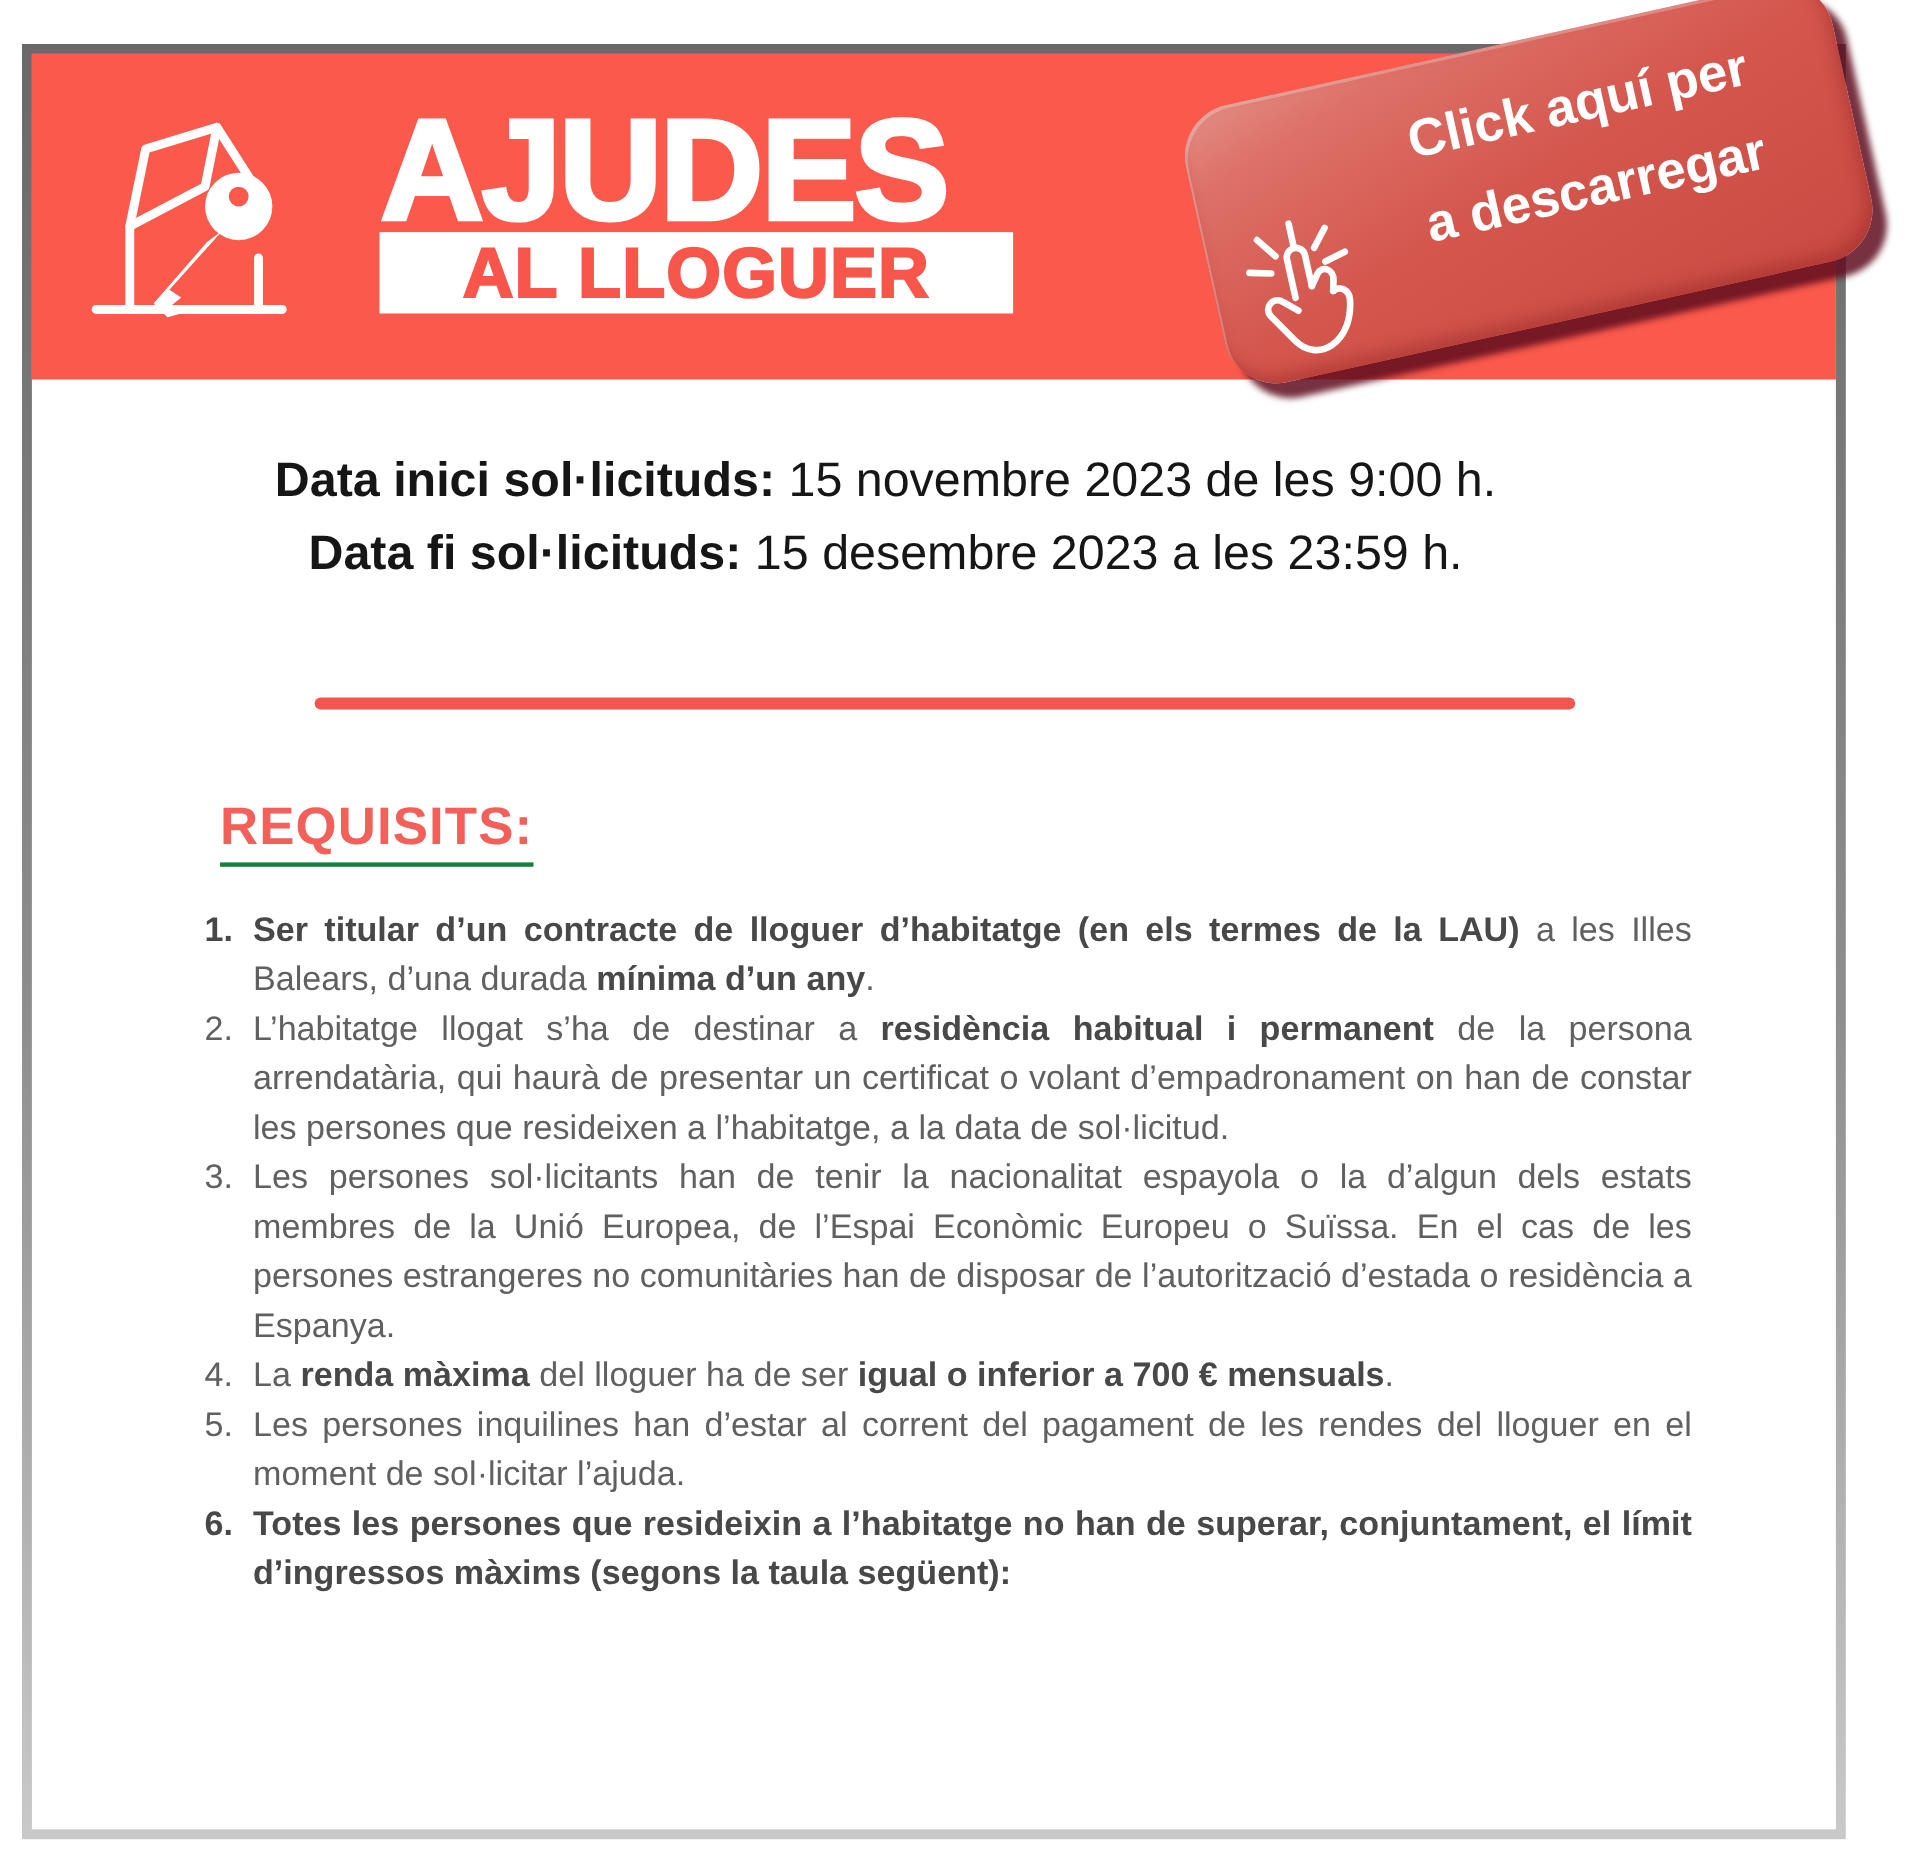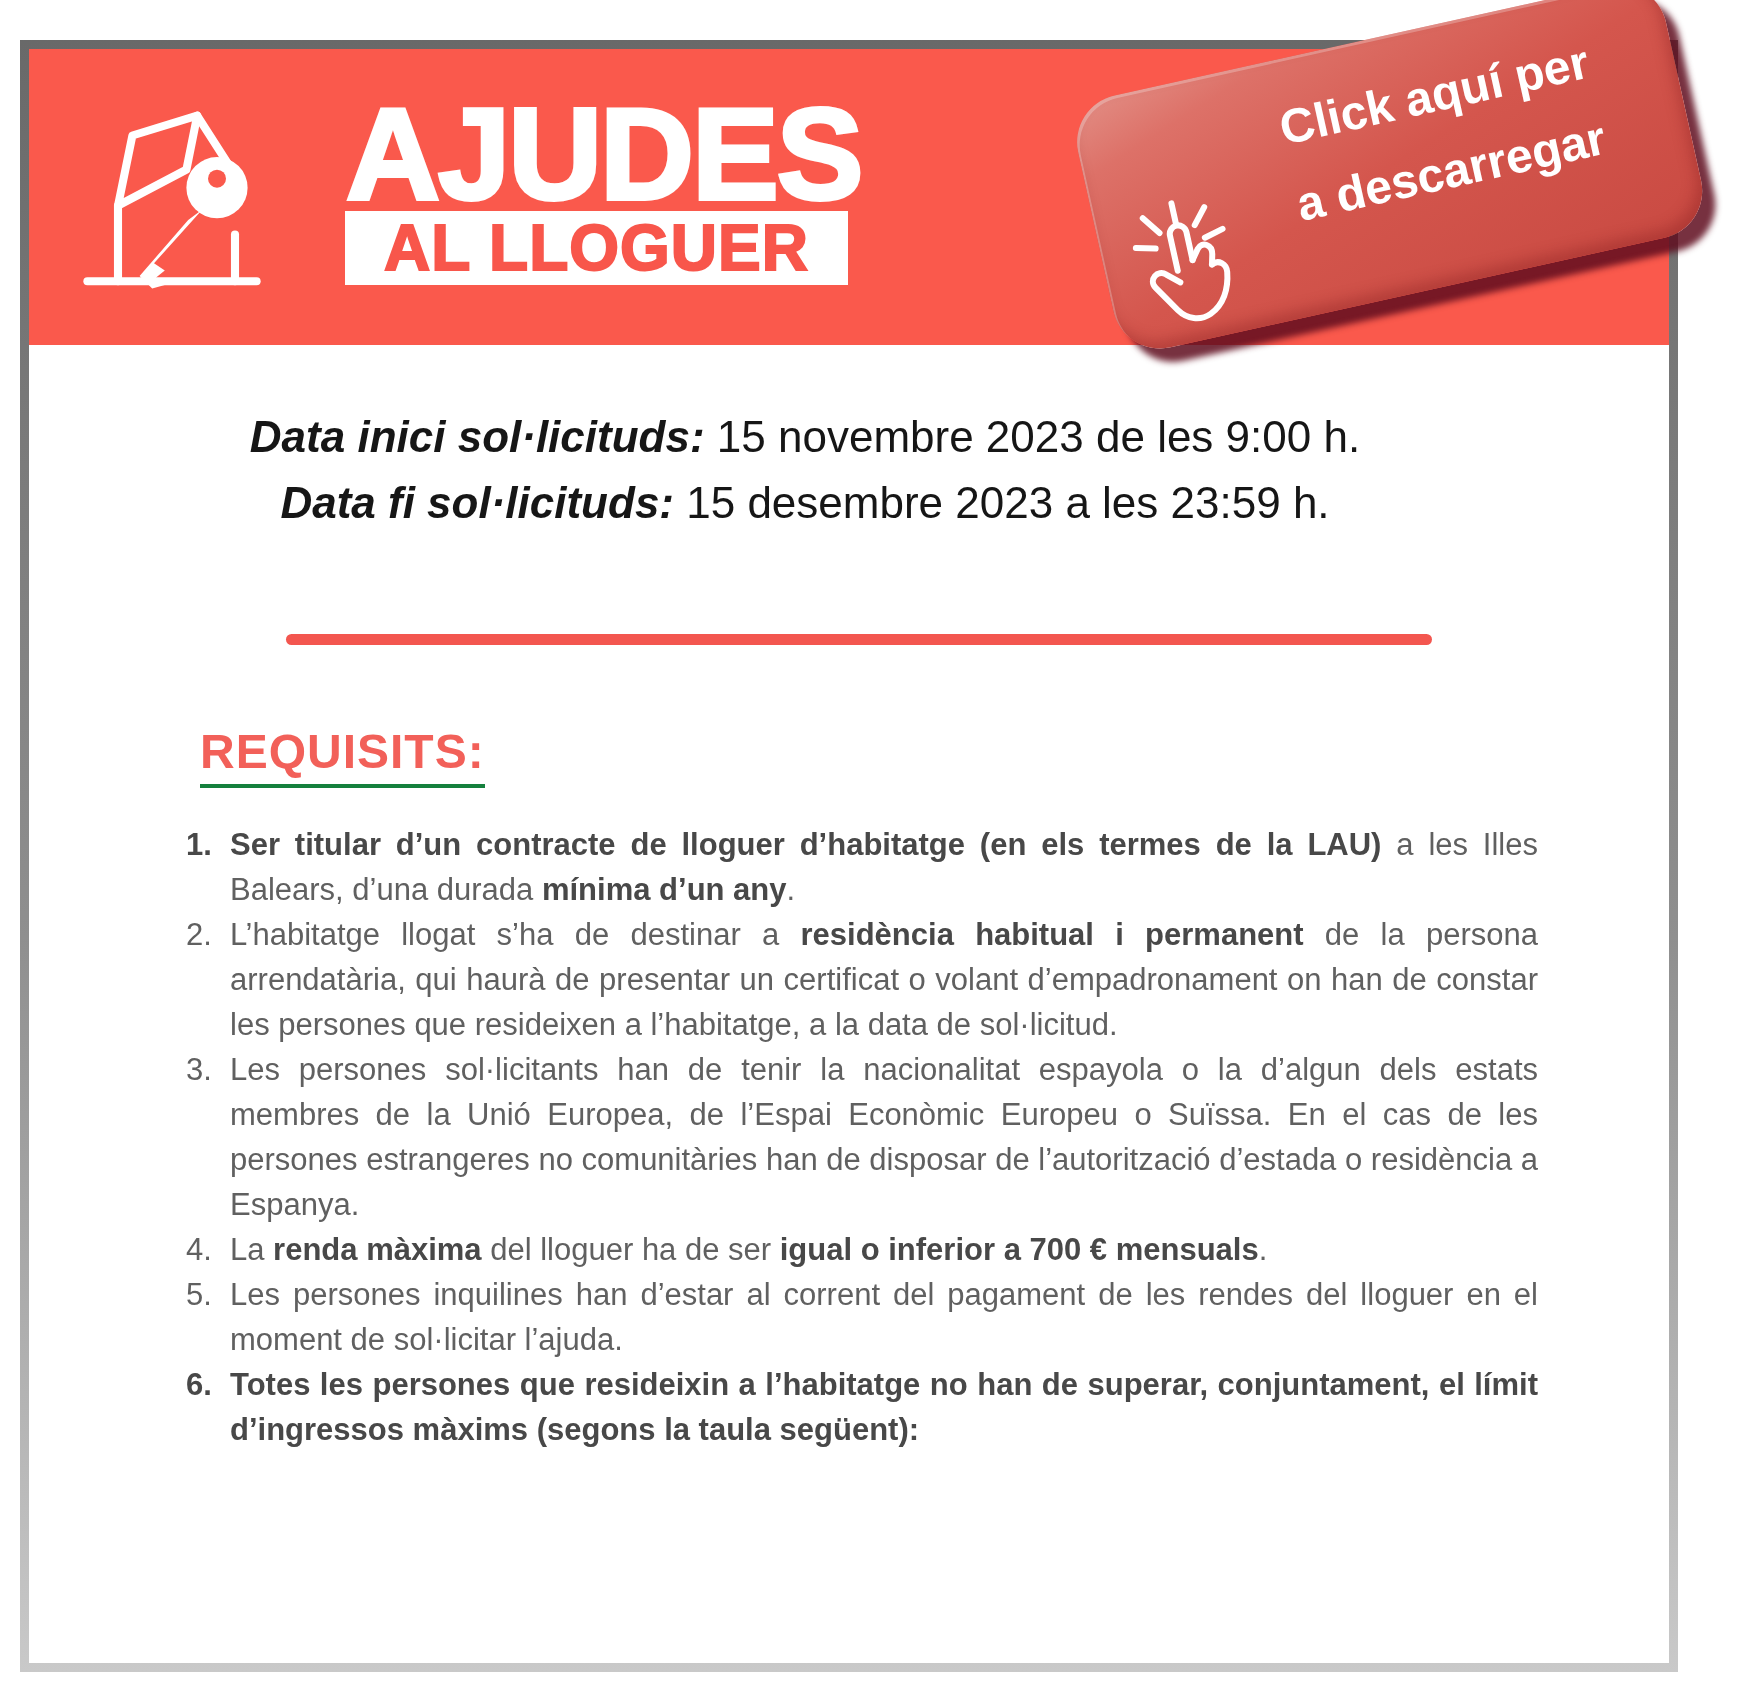--- a/index.html
+++ b/index.html
@@ -12,21 +12,21 @@
          padding:9px;box-sizing:border-box;}
   .frame-inner{width:100%;height:100%;background:#ffffff;position:relative;}
 
   
   .banner{position:absolute;left:29px;top:49px;width:1640px;height:296px;background:#fa594c;z-index:1;}
 
   .logo-house{position:absolute;left:82px;top:96px;width:180px;height:196px;}
   .logo-title{position:absolute;left:346px;top:94px;font-size:130px;font-weight:900;
               color:#ffffff;letter-spacing:-2px;line-height:120px;
               -webkit-text-stroke:4px #ffffff;}
-  .logo-subbox{position:absolute;left:345px;top:211px;width:503px;height:74px;background:#ffffff;
+  .logo-subbox{position:absolute;left:345px;top:211px;width:576px;height:74px;background:#ffffff;
                display:flex;align-items:center;justify-content:center;}
   .logo-subtitle{font-size:64px;font-weight:900;color:#f8564b;letter-spacing:1px;
                  -webkit-text-stroke:2px #f8564b;white-space:nowrap;}
 
   
   .flag{position:absolute;left:1286px;top:70px;width:44px;height:72px;z-index:2;}
 
   
   .dl-btn{position:absolute;left:1067px;top:-60px;width:602px;height:258px;z-index:3;
           transform:rotate(-12.5deg) translateY(100px);transform-origin:center;
@@ -34,21 +34,21 @@
           border-radius:48px;border:0;cursor:pointer;
           box-shadow:10px 16px 6px rgba(95,13,31,0.85), inset 2px 3px 0 rgba(255,255,255,0.25),
                      inset -4px -8px 14px rgba(130,25,30,0.35);}
   .dl-text{position:absolute;left:140px;top:30px;width:440px;text-align:center;
            color:#ffffff;font-weight:700;font-size:48px;line-height:78px;white-space:nowrap;}
   .dl-hand{position:absolute;left:26px;top:108px;width:120px;height:132px;}
 
   
   .dates{position:absolute;left:165px;top:404px;width:1280px;text-align:center;z-index:2;
          color:#161616;font-size:44px;line-height:66px;white-space:nowrap;}
-  .dates .lbl{font-weight:700;font-style:italic;}
+  .dates .lbl{font-weight:700;}
 
   
   .divider{position:absolute;left:286px;top:634px;width:1146px;height:11px;border-radius:6px;
            background:#f3564f;}
 
   
   .req-heading{position:absolute;left:200px;top:724px;font-size:48px;font-weight:700;
                color:#f26059;display:inline-block;border-bottom:4px solid #15803d;
                padding-bottom:5px;letter-spacing:1px;}
   .req-list{position:absolute;left:174px;top:810px;width:1352px;margin:12px;padding:0;

